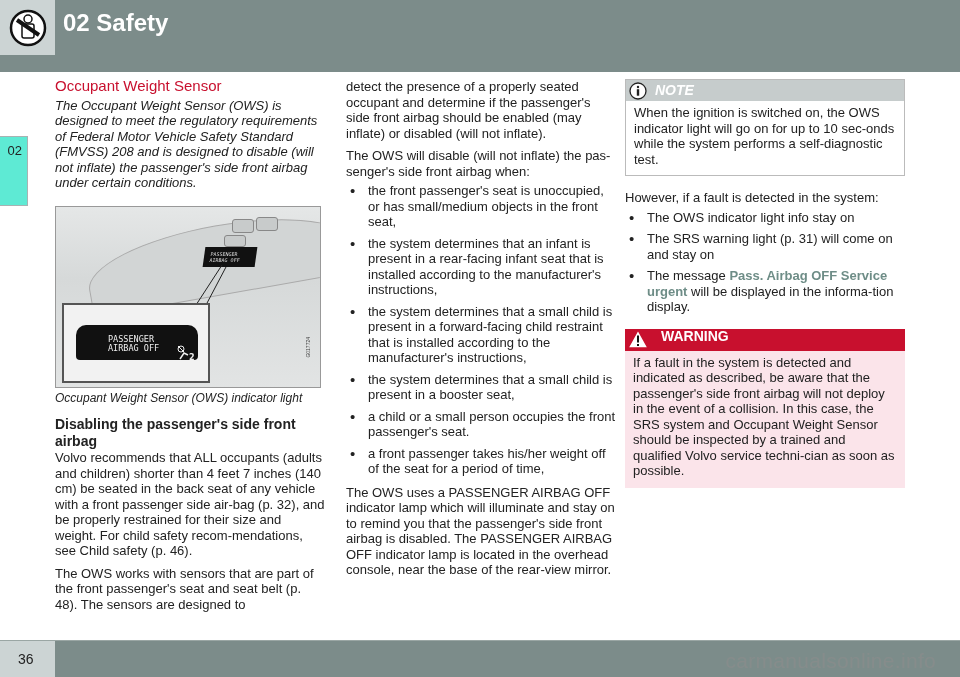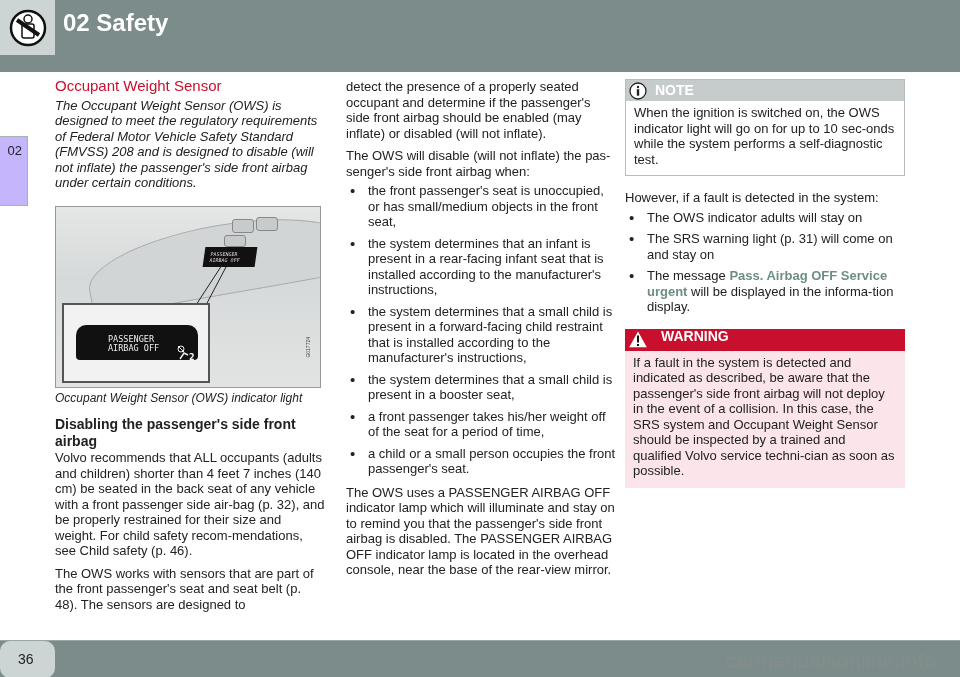--- a/index.html
+++ b/index.html
@@ -3,25 +3,25 @@
 <meta charset="utf-8">
 <style>
   * { box-sizing: border-box; margin: 0; padding: 0; }
   html, body { width: 960px; height: 677px; background: #ffffff; overflow: hidden; }
   body { position: relative; font-family: "Liberation Sans", sans-serif; color: #222; }
 
   .header { position: absolute; left: 0; top: 0; width: 960px; height: 72px; background: #7c8c8a; }
   .header-icon-box { position: absolute; left: 0; top: 0; width: 55px; height: 55px; background: #ccd4d4; display: flex; align-items: center; justify-content: center; }
   .header-title { position: absolute; left: 63px; top: 9px; font-size: 24px; font-weight: bold; color: #ffffff; }
 
-  .side-tab { position: absolute; left: 0; top: 136px; width: 28px; height: 70px; background: #c4b5fd; border: 1px solid #a8b2b2; border-left: none; }
+  .side-tab { position: absolute; left: 0; top: 136px; width: 28px; height: 70px; background: #5eead4; border: 1px solid #a8b2b2; border-left: none; }
   .side-tab span { position: absolute; right: 5px; top: 6px; font-size: 13px; color: #222; }
 
   .footer { position: absolute; left: 0; top: 640px; width: 960px; height: 37px; background: #7c8c8a; border-top: 1px solid #9aa6a4; }
-  .footer-num-box { position: absolute; left: 0; top: 0; width: 55px; height: 37px; background: #ccd4d4; border-radius: 10px; }
+  .footer-num-box { position: absolute; left: 0; top: 0; width: 55px; height: 37px; background: #ccd4d4; }
   .footer-num { position: absolute; left: 18px; top: 10px; font-size: 14px; color: #222; }
   .watermark { position: absolute; right: 24px; top: 8px; font-size: 21px; color: #8d8d8d; opacity: 0.6; letter-spacing: 0.3px; }
 
   .col { position: absolute; font-size: 13px; line-height: 15.5px; }
   .col1 { left: 55px; top: 78px; width: 270px; }
   .col2 { left: 346px; top: 79px; width: 270px; }
   .col3 { left: 625px; top: 79px; width: 280px; }
 
   .h-red { color: #c8102e; font-size: 15px; font-weight: normal; margin-bottom: 4px; }
   .intro { font-style: italic; }
@@ -36,21 +36,21 @@
   .fig-inset { position: absolute; left: 6px; top: 96px; width: 148px; height: 80px; background: #f2f2f2; border: 2px solid #555; }
   .fig-inset-display { position: absolute; left: 12px; top: 20px; width: 122px; height: 35px; background: #111; border-radius: 10px 10px 4px 4px; color: #eee; font-family: "DejaVu Sans Mono", monospace; font-size: 8.5px; line-height: 9px; padding: 10px 0 0 32px; }
   .fig-code { position: absolute; right: 4px; top: 130px; font-size: 5px; color: #444; writing-mode: vertical-rl; transform: rotate(180deg); }
 
   ul.bullets { list-style: none; margin: 4px 0 8px 0; }
   ul.bullets li { position: relative; padding-left: 22px; margin-bottom: 6px; }
   ul.bullets li::before { content: "\2022"; position: absolute; left: 4px; top: 0; font-size: 15px; }
 
   .note-box { border: 1px solid #bbb; margin-bottom: 14px; }
   .note-head { background: #c6cccc; height: 21px; display: flex; align-items: center; padding-left: 3px; }
-  .note-head .label { color: #fff; font-weight: bold; font-size: 14px; margin-left: 8px; }
+  .note-head .label { color: #fff; font-weight: bold; font-size: 14px; margin-left: 8px; font-style: italic; }
   .note-body { padding: 4px 8px 8px 8px; }
 
   .warn-box { background: #fbe4ea; margin-top: 14px; }
   .warn-head { background: #c8102e; height: 22px; display: flex; padding-left: 2px; }
   .warn-head .label { color: #fff; font-weight: bold; font-size: 14px; margin-left: 12px; }
   .warn-body { padding: 4px 8px 9px 8px; }
 
   .link-green { color: #6e8d87; font-weight: bold; }
 </style>
 </head>
@@ -111,42 +111,42 @@
 </div>
 
 <div class="col col2">
   <p>detect the presence of a properly seated occupant and determine if the passenger's side front airbag should be enabled (may inflate) or disabled (will not inflate).</p>
   <p style="margin-bottom:2px;">The OWS will disable (will not inflate) the pas-senger's side front airbag when:</p>
   <ul class="bullets">
     <li>the front passenger's seat is unoccupied, or has small/medium objects in the front seat,</li>
     <li>the system determines that an infant is present in a rear-facing infant seat that is installed according to the manufacturer's instructions,</li>
     <li>the system determines that a small child is present in a forward-facing child restraint that is installed according to the manufacturer's instructions,</li>
     <li>the system determines that a small child is present in a booster seat,</li>
+    <li>a child or a small person occupies the front passenger's seat.</li>
     <li>a front passenger takes his/her weight off of the seat for a period of time,</li>
-    <li>a child or a small person occupies the front passenger's seat.</li>
   </ul>
   <p>The OWS uses a PASSENGER AIRBAG OFF indicator lamp which will illuminate and stay on to remind you that the passenger's side front airbag is disabled. The PASSENGER AIRBAG OFF indicator lamp is located in the overhead console, near the base of the rear-view mirror.</p>
 </div>
 
 <div class="col col3">
   <div class="note-box">
     <div class="note-head">
       <svg width="18" height="18" viewBox="0 0 18 18">
         <circle cx="9" cy="9" r="8" fill="#fff" stroke="#222" stroke-width="1.3"></circle>
         <circle cx="9" cy="5" r="1.2" fill="#222"></circle>
         <rect x="7.8" y="7.2" width="2.4" height="6.5" fill="#222"></rect>
       </svg>
       <span class="label">NOTE</span>
     </div>
     <div class="note-body">When the ignition is switched on, the OWS indicator light will go on for up to 10 sec-onds while the system performs a self-diagnostic test.</div>
   </div>
 
   <p style="margin-bottom:2px;">However, if a fault is detected in the system:</p>
   <ul class="bullets">
-    <li>The OWS indicator adults will stay on</li>
+    <li>The OWS indicator light info stay on</li>
     <li>The SRS warning light (p. 31) will come on and stay on</li>
     <li><span>The message </span><span class="link-green">Pass. Airbag OFF Service urgent</span><span> will be displayed in the informa-tion display.</span></li>
   </ul>
 
   <div class="warn-box">
     <div class="warn-head">
       <svg width="22" height="20" viewBox="0 0 22 20">
         <polygon points="11,1 21,19 1,19" fill="#fff" stroke="#c8102e" stroke-width="1.5"></polygon>
         <rect x="10" y="6.5" width="2" height="7" fill="#111"></rect>
         <rect x="10" y="15" width="2" height="2" fill="#111"></rect>

